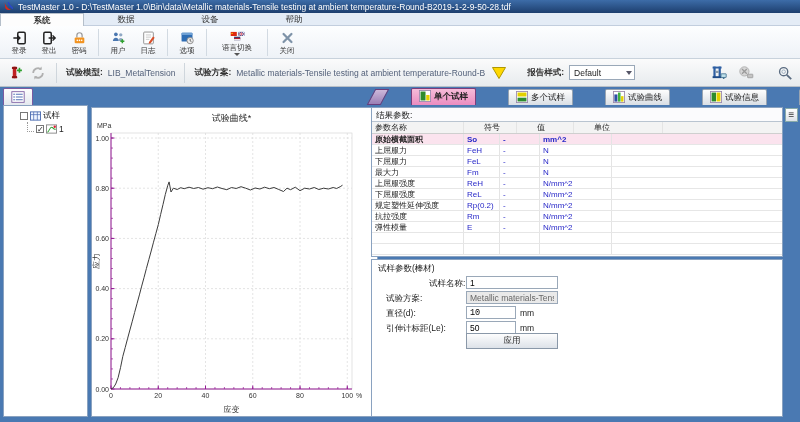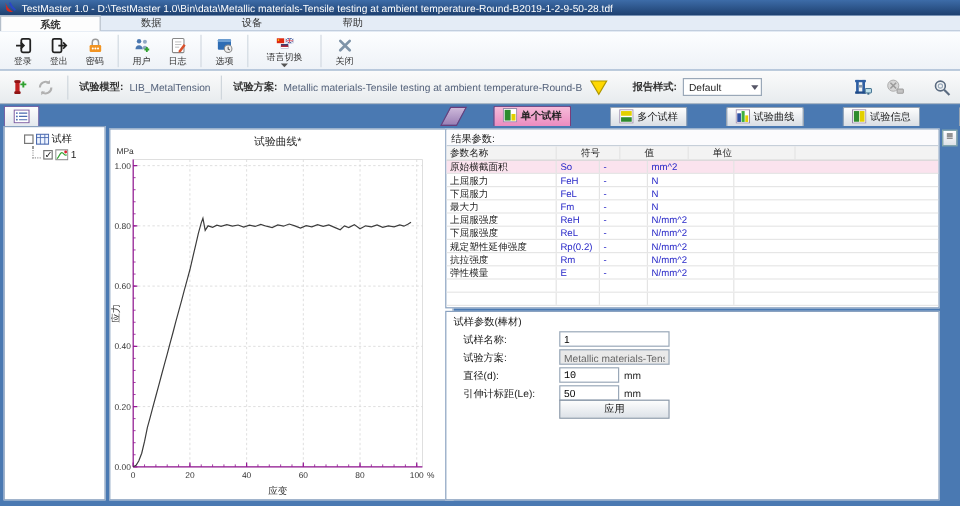--- a/index.html
+++ b/index.html
@@ -64,21 +64,21 @@
   .rtab { height:16px; display:flex; align-items:center; gap:3px; padding:0 7px; font-size:8.5px; color:#222;
     background:linear-gradient(#fdfdfd,#d9dee4); border:1px solid #98a4b2; border-bottom:none; border-radius:2px 2px 0 0; cursor:default; white-space:nowrap; }
   .rtab svg { width:12px; height:12px; }
   .rtab.active { background:linear-gradient(#f6bcd9,#eb8cc0); border-color:#7a3d7a; font-weight:bold; height:17px; }
   .hamburger { position:absolute; right:0; top:21px; width:13px; height:14px; background:linear-gradient(#fff,#dde2e8);
     border:1px solid #8aa; font-size:10px; line-height:12px; text-align:center; color:#333; }
   .results { position:absolute; left:0; top:20px; width:412px; height:150px; background:#fff; border:1px solid #8aa2c0; overflow:hidden; }
   .rhead { height:14px; line-height:14px; padding-left:4px; font-size:8.5px; color:#222; border-bottom:1px solid #b9c4d0; background:#fbfbfd; }
   .trow { display:flex; height:11px; font-size:8px; line-height:11px; border-bottom:1px solid #e6e6e6; }
   .trow.header { background:#f3f3f3; height:12px; line-height:12px; color:#222; border-bottom:1px solid #cfcfcf;gap:17px; }
-  .trow.selected { background:#fbe3ee; }
+  .trow.selected { background:#fbe3ee;font-weight:bold; }
   .tc { padding-left:3px; border-right:1px solid #e4e4e4; overflow:hidden; white-space:nowrap; }
   .c0 { width:92px; } .c1 { width:36px; } .c2 { width:40px; } .c3 { width:72px; } .c4 { flex:1; border-right:none; }
   .trow:not(.header) .c1, .trow:not(.header) .c2, .trow:not(.header) .c3 { color:#2828c8; }
 
   .form-panel { position:absolute; left:0; top:172px; width:412px; height:158px; background:#fff; border:1px solid #8aa2c0; }
   .gtitle { position:absolute; left:6px; top:3px; font-size:8.5px; color:#222; }
   .flabel { position:absolute; left:14px; font-size:8.5px; color:#222; white-space:nowrap; }
   .finput { position:absolute; left:94px; height:13px; border:1px solid #9aa8b8; background:#fff; font-size:8.5px; padding:0 3px;
     font-family:"Liberation Sans","DejaVu Sans",sans-serif; }
   .finput.dis { background:#e9e9e9; color:#666; }
@@ -531,21 +531,21 @@
               <div class="tc c2"></div>
               <div class="tc c3"></div>
               <div class="tc c4"></div>
             </div>
           </div>
       </div>
 
       <div class="form-panel">
         <span class="gtitle">试样参数(棒材)</span>
         <div id="form-fields">
-            <span class="flabel" style="top: 18px;">试样名称:</span>
+            <span class="flabel" style="top: 18px; margin-left: 43px;">试样名称:</span>
             <input class="finput" value="1" style="top: 16px; width: 92px;">
             <span class="flabel" style="top: 33px;">试验方案:</span>
             <input class="finput dis" disabled="disabled" value="Metallic materials-Tensil" style="top: 31px; width: 92px;">
             <span class="flabel" style="top: 48px;">直径(d):</span>
             <input class="finput" value="10" style="top: 46px; width: 50px; font-family: Liberation Mono, monospace;">
             <span class="funit" style="top: 48px;">mm</span>
             <span class="flabel" style="top: 63px;">引伸计标距(Le):</span>
             <input class="finput" value="50" style="top: 61px; width: 50px;">
             <span class="funit" style="top: 63px;">mm</span>
           </div>

